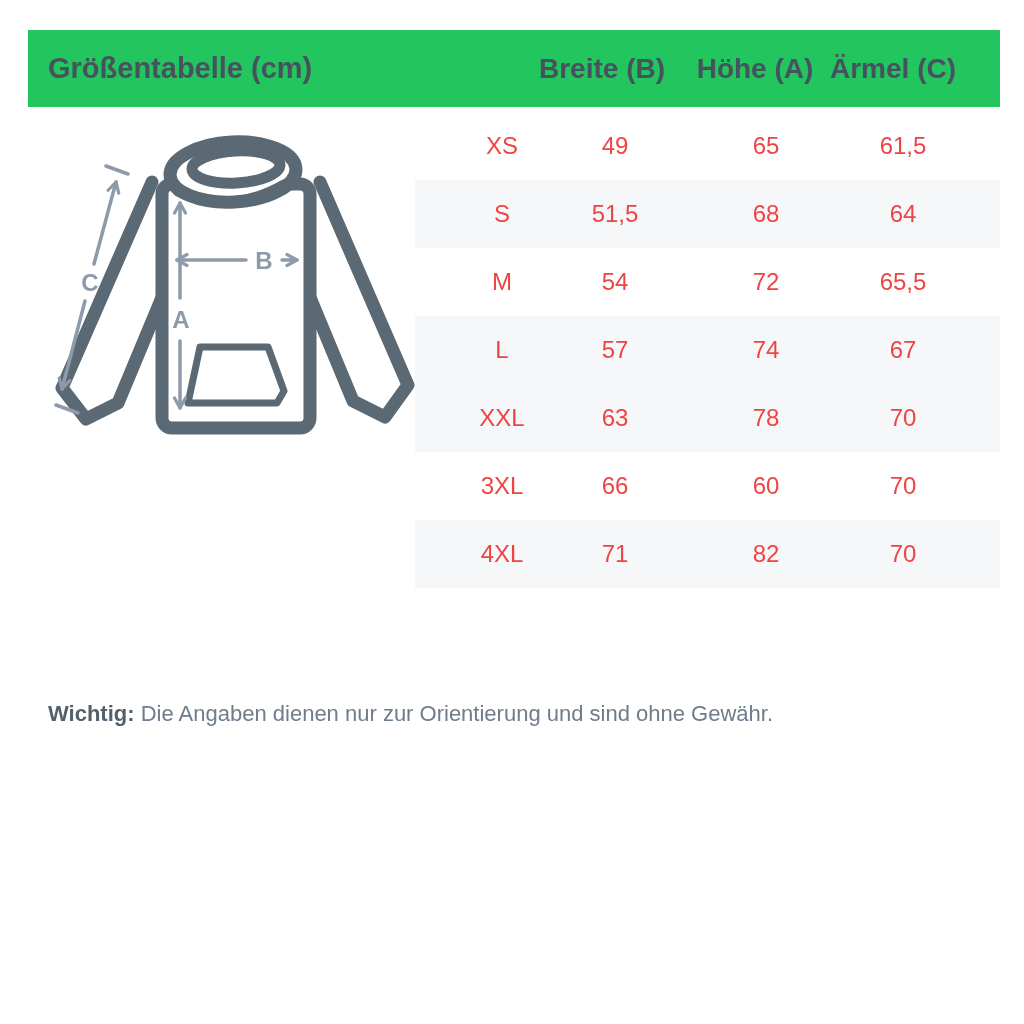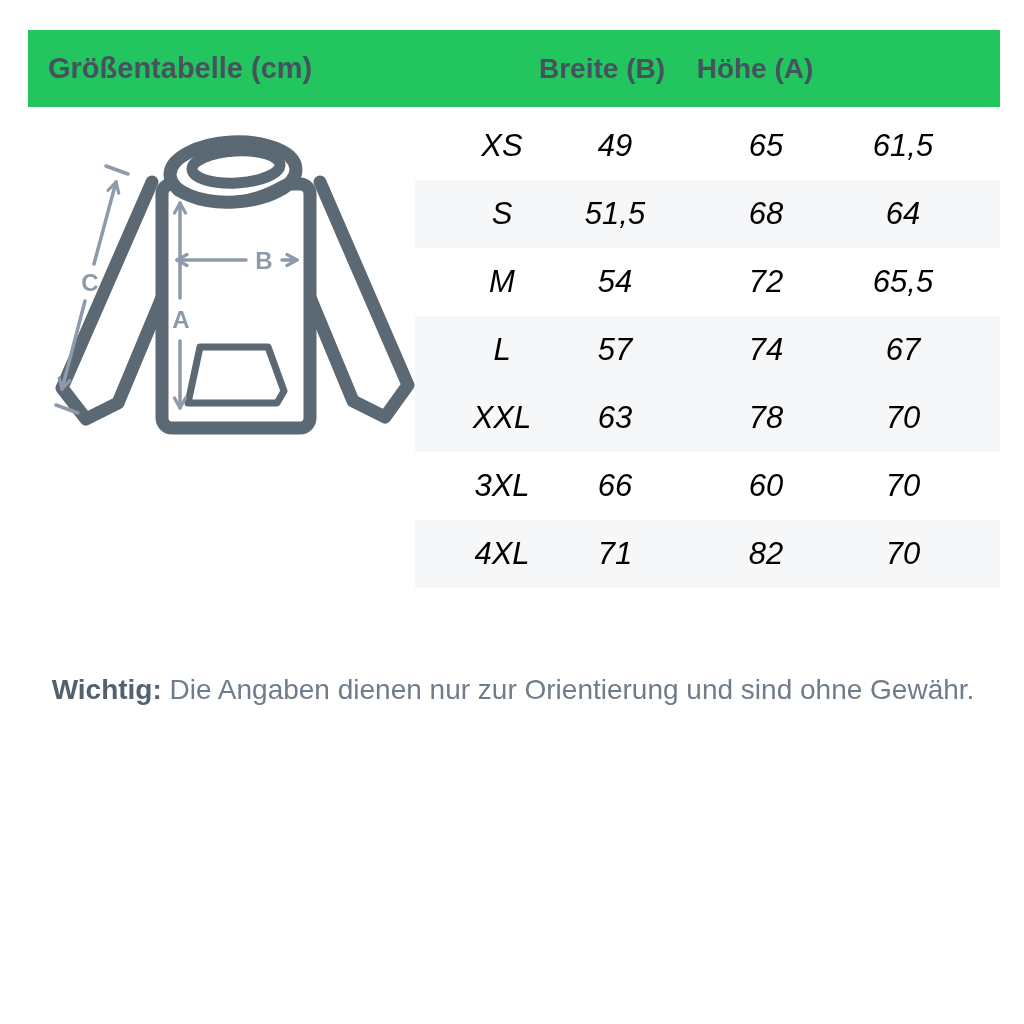--- a/index.html
+++ b/index.html
@@ -21,40 +21,41 @@
     transform:translateX(-50%);white-space:nowrap;
   }
   .ch-b{left:574px}
   .ch-a{left:727px}
   .ch-c{left:865px}
   .sizetable{position:absolute;left:415px;top:112px;width:585px;}
   .row{position:relative;height:68px;}
   .row.striped{background:#f6f7f9;}
   .cell{
     position:absolute;top:0;height:68px;line-height:68px;
-    transform:translateX(-50%);font-size:31px;color:#000000;white-space:nowrap;font-style:italic;
+    transform:translateX(-50%);font-size:24px;color:#ef4444;white-space:nowrap;
   }
   .c-size{left:87px}
   .c-b{left:200px}
   .c-a{left:351px}
   .c-c{left:488px}
   .hoodie{position:absolute;left:40px;top:125px;}
   .note{
-    position:absolute;left:48px;top:668px;width:930px;
-    font-size:28px;line-height:44px;color:#6e7c8c;text-align:center;
+    position:absolute;left:48px;top:692px;width:930px;
+    font-size:22px;line-height:44px;color:#6e7c8c;
   }
   .note .nb{font-weight:bold;color:#53616f;}
 </style>
 </head>
 <body>
 
 <div class="band">
   <div class="title">Größentabelle (cm)</div>
   <div class="colh ch-b">Breite (B)</div>
   <div class="colh ch-a">Höhe (A)</div>
+  <div class="colh ch-c">Ärmel (C)</div>
 </div>
 
 <svg class="hoodie" width="375" height="330" viewBox="40 125 375 330" xmlns="http://www.w3.org/2000/svg">
   <defs>
     <marker id="ah" markerUnits="userSpaceOnUse" markerWidth="16" markerHeight="16" refX="13" refY="8" orient="auto">
       <path d="M3 2.5 L13 8 L3 13.5" fill="none" stroke="#8d9aa9" stroke-width="3.2" stroke-linecap="round" stroke-linejoin="round"></path>
     </marker>
   </defs>
 
   <g stroke="#5a6973" stroke-width="13" fill="none" stroke-linejoin="round" stroke-linecap="round">

